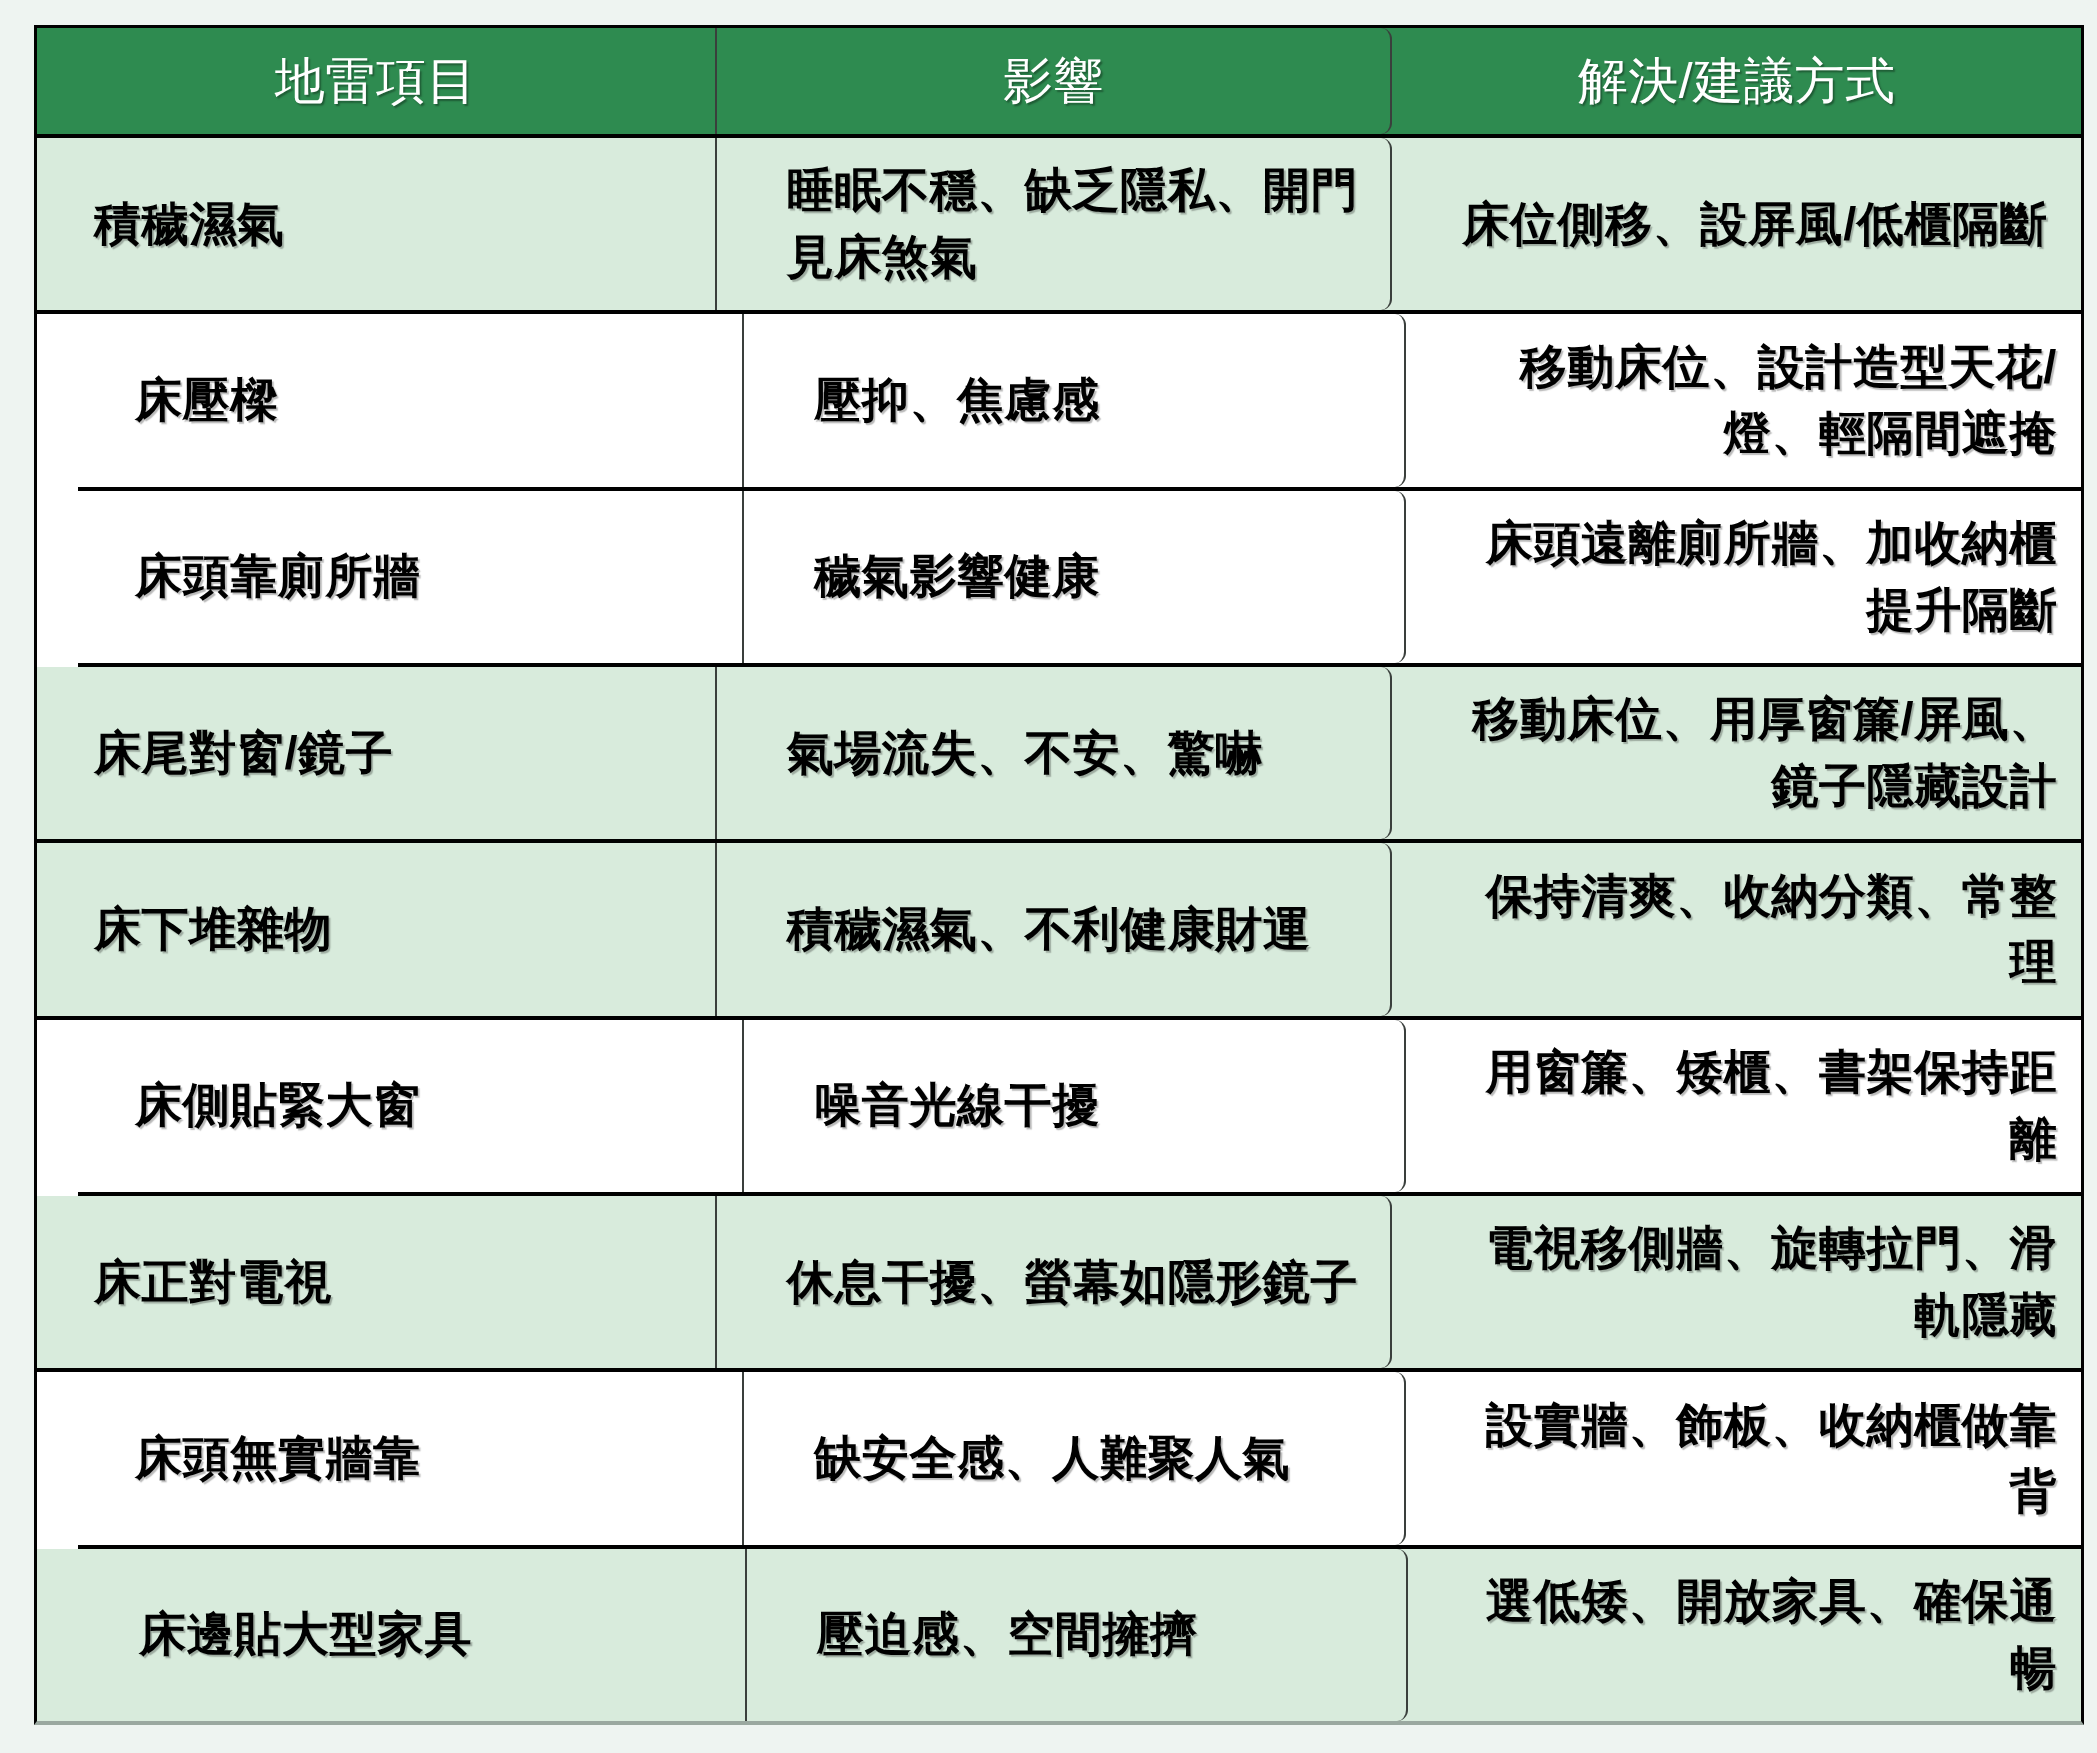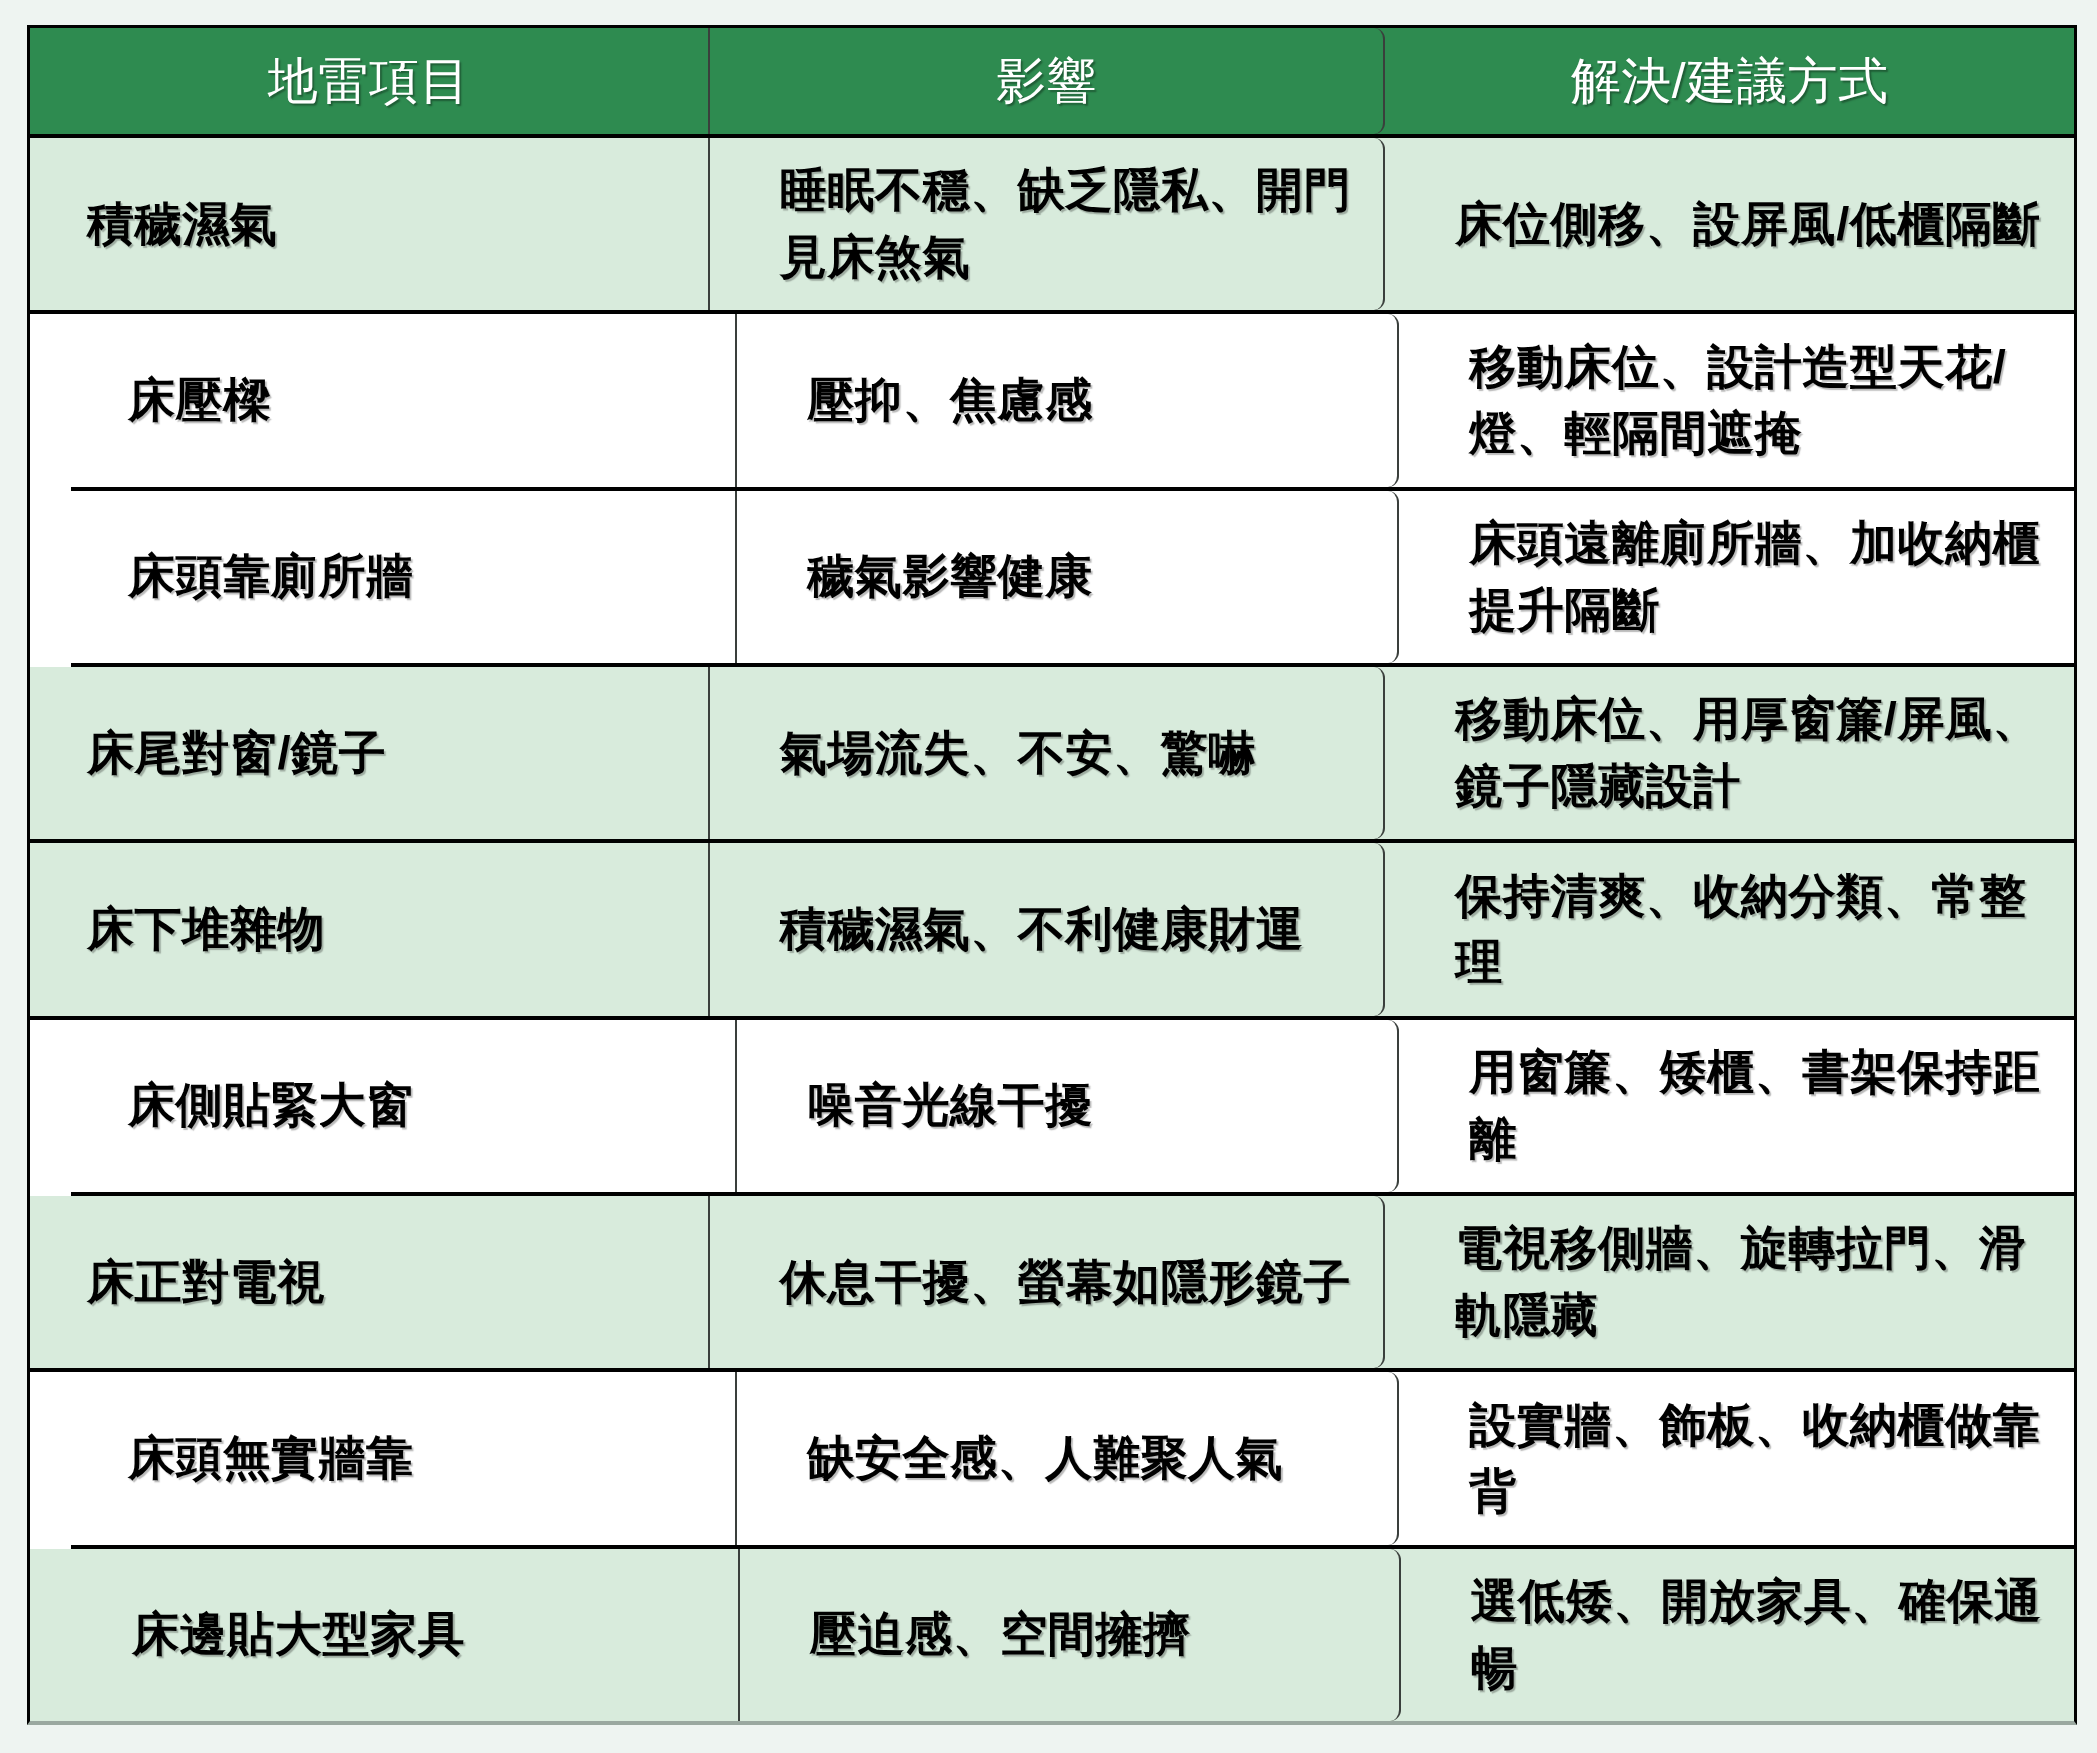--- a/index.html
+++ b/index.html
@@ -10,21 +10,21 @@
     width: 2097px;
     height: 1753px;
     background: #eef4f1;
     font-family: "Liberation Sans", sans-serif;
     color: #000;
     position: relative;
     overflow: hidden;
   }
   .fengshui-table {
     position: absolute;
-    left: 27px;
+    left: 34px;
     top: 25px;
     width: 2050px;
     height: 1700px;
     display: flex;
     flex-direction: column;
     border: 3.6px solid #000;
     border-bottom: 4.8px solid #9aa8a0;
     background: #fff;
     box-sizing: border-box;
   }
@@ -71,20 +71,21 @@
   .col-effect {
     flex: 0 0 33.05%;
     padding-left: 70px;
     padding-right: 12px;
     border-radius: 11px;
   }
   .col-solution {
     flex: 1 1 auto;
     padding-left: 70px;
     padding-right: 24px;
+    text-align: right;
   }
   .t-row.header .t-cell {
     justify-content: center;
     padding: 0;
     color: #ffffff;
     font-size: 50px;
     font-weight: 400;
     text-shadow: 1.8px 1.8px 1.8px rgba(0,0,0,0.35);
   }
 </style>

